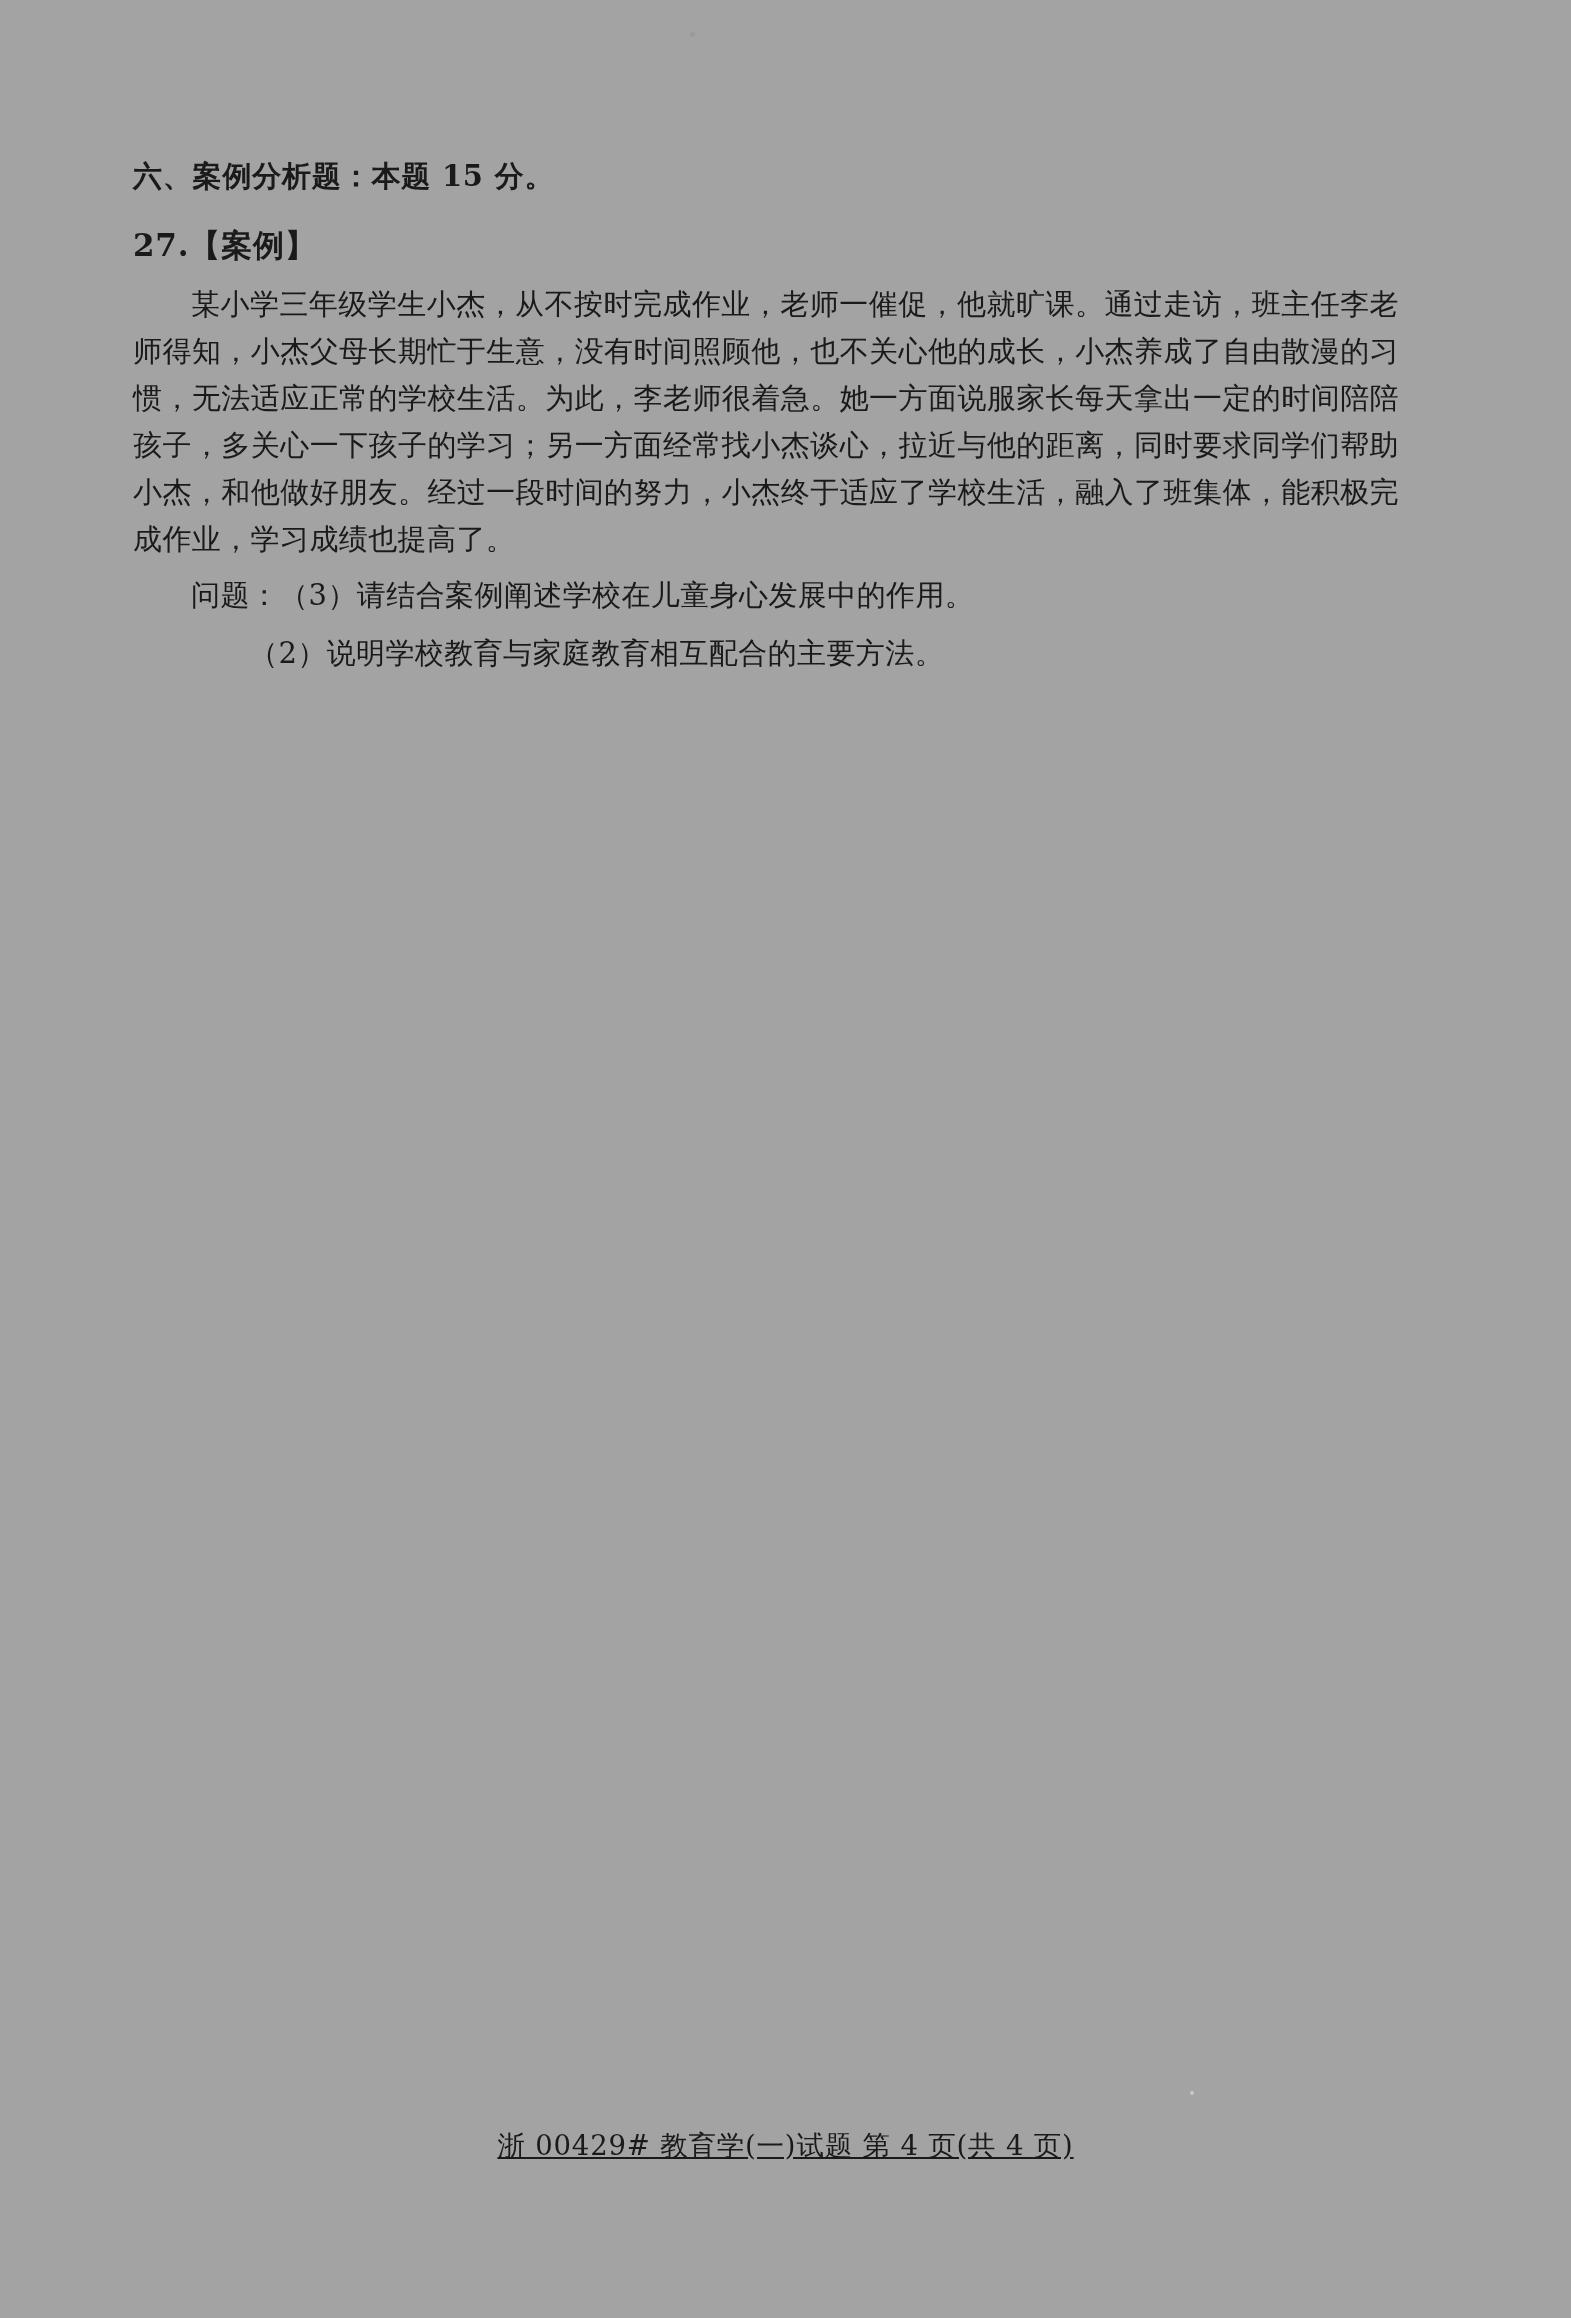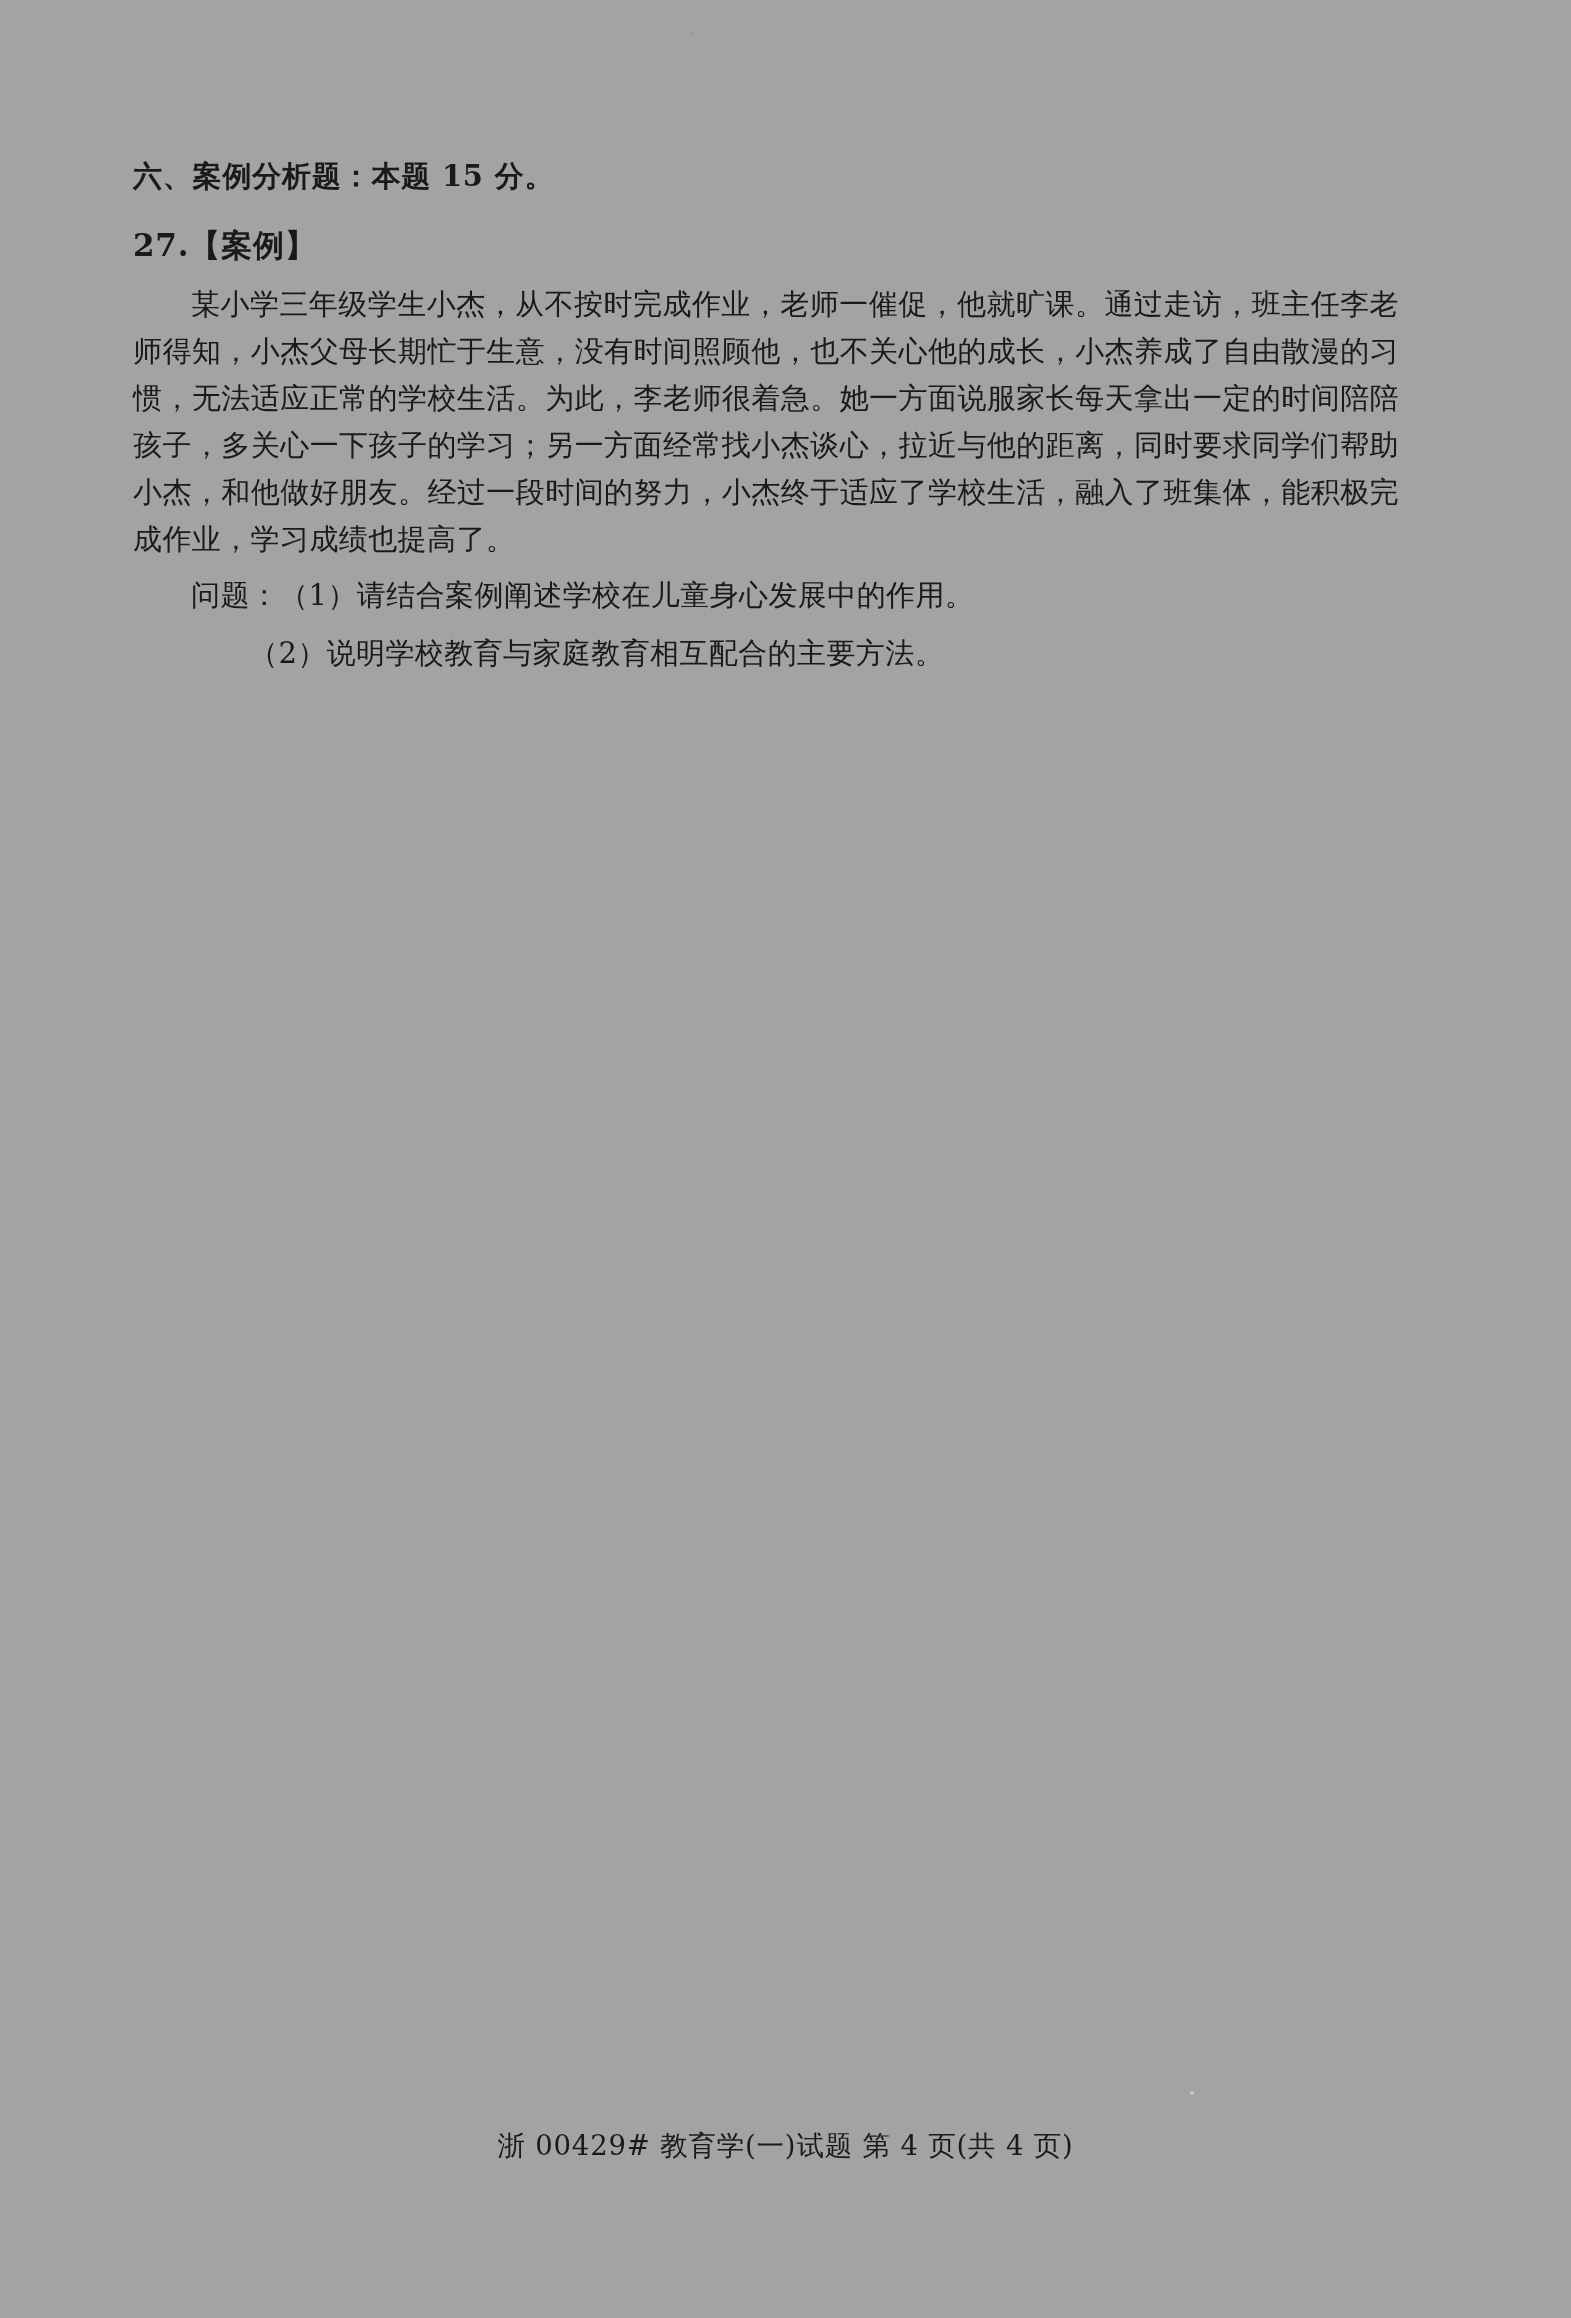--- a/index.html
+++ b/index.html
@@ -66,20 +66,21 @@
   }
   .footer {
     position: absolute;
     left: 0;
     top: 2128px;
     width: 1571px;
     text-align: center;
     font-size: 27.5px;
     letter-spacing: 0.8px;
     color: #1a1a1a;
+    text-decoration: underline;
   }
   .dot-mark {
     position: absolute;
     left: 690px;
     top: 32px;
     width: 4.6px;
     height: 4.6px;
     background: #9a9a9a;
     border-radius: 50%;
   }
@@ -102,21 +103,21 @@
   <span class="dot-mark2"></span>
 
   <div class="content">
 
     <h2 class="section-heading">六、案例分析题：本题 15 分。</h2>
 
     <div class="question-label">27.【案例】</div>
 
     <p class="case-body">某小学三年级学生小杰，从不按时完成作业，老师一催促，他就旷课。通过走访，班主任李老师得知，小杰父母长期忙于生意，没有时间照顾他，也不关心他的成长，小杰养成了自由散漫的习惯，无法适应正常的学校生活。为此，李老师很着急。她一方面说服家长每天拿出一定的时间陪陪孩子，多关心一下孩子的学习；另一方面经常找小杰谈心，拉近与他的距离，同时要求同学们帮助小杰，和他做好朋友。经过一段时间的努力，小杰终于适应了学校生活，融入了班集体，能积极完成作业，学习成绩也提高了。</p>
 
-    <p class="q-line">问题：（1）请结合案例阐述学校在儿童身心发展中的作用。</p>
+    <p class="q-line">问题：（3）请结合案例阐述学校在儿童身心发展中的作用。</p>
 
     <p class="q-line sub">（2）说明学校教育与家庭教育相互配合的主要方法。</p>
 
   </div>
 
   <div class="footer">浙 00429# 教育学(一)试题 第 4 页(共 4 页)</div>
 
 </div>
 
 

